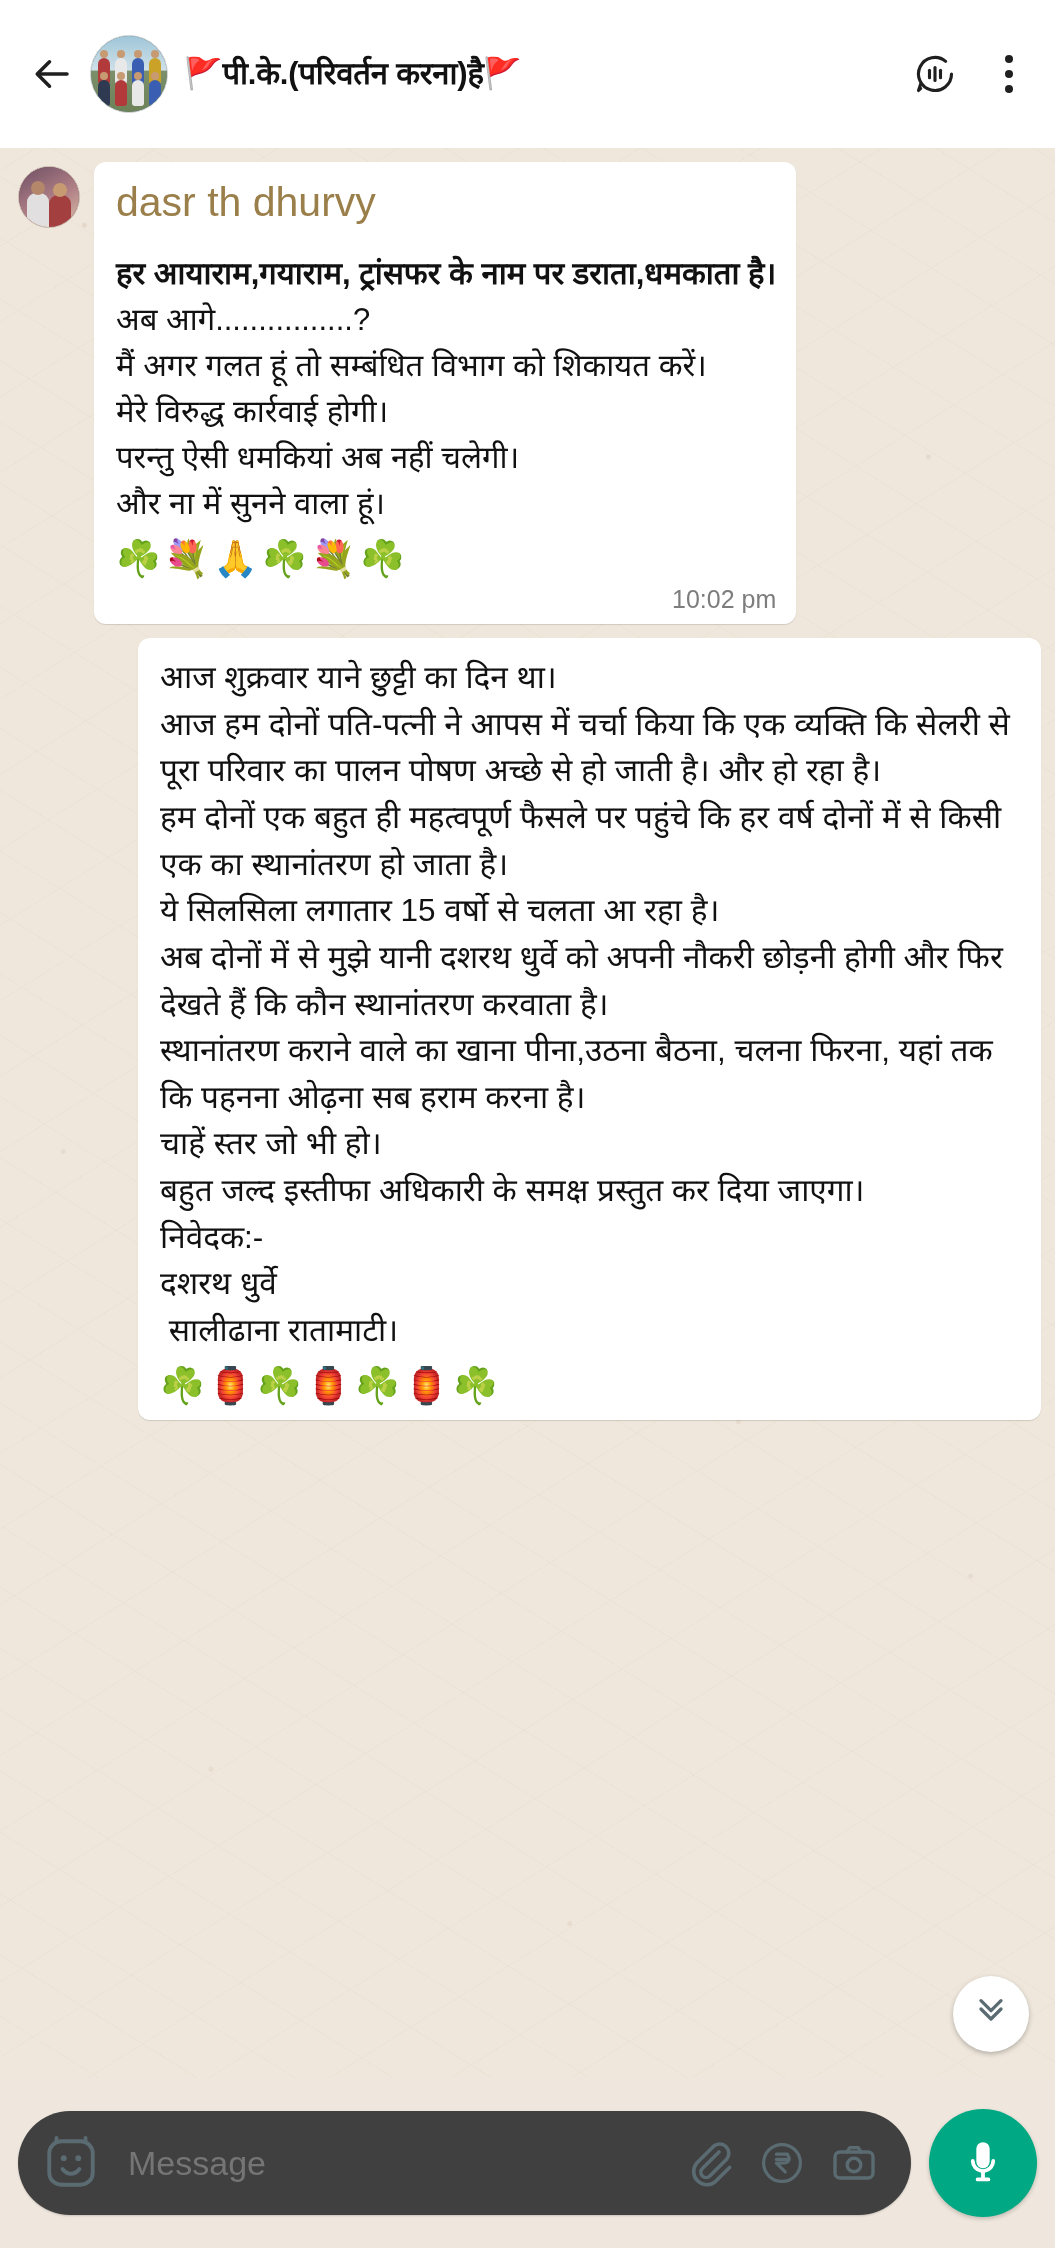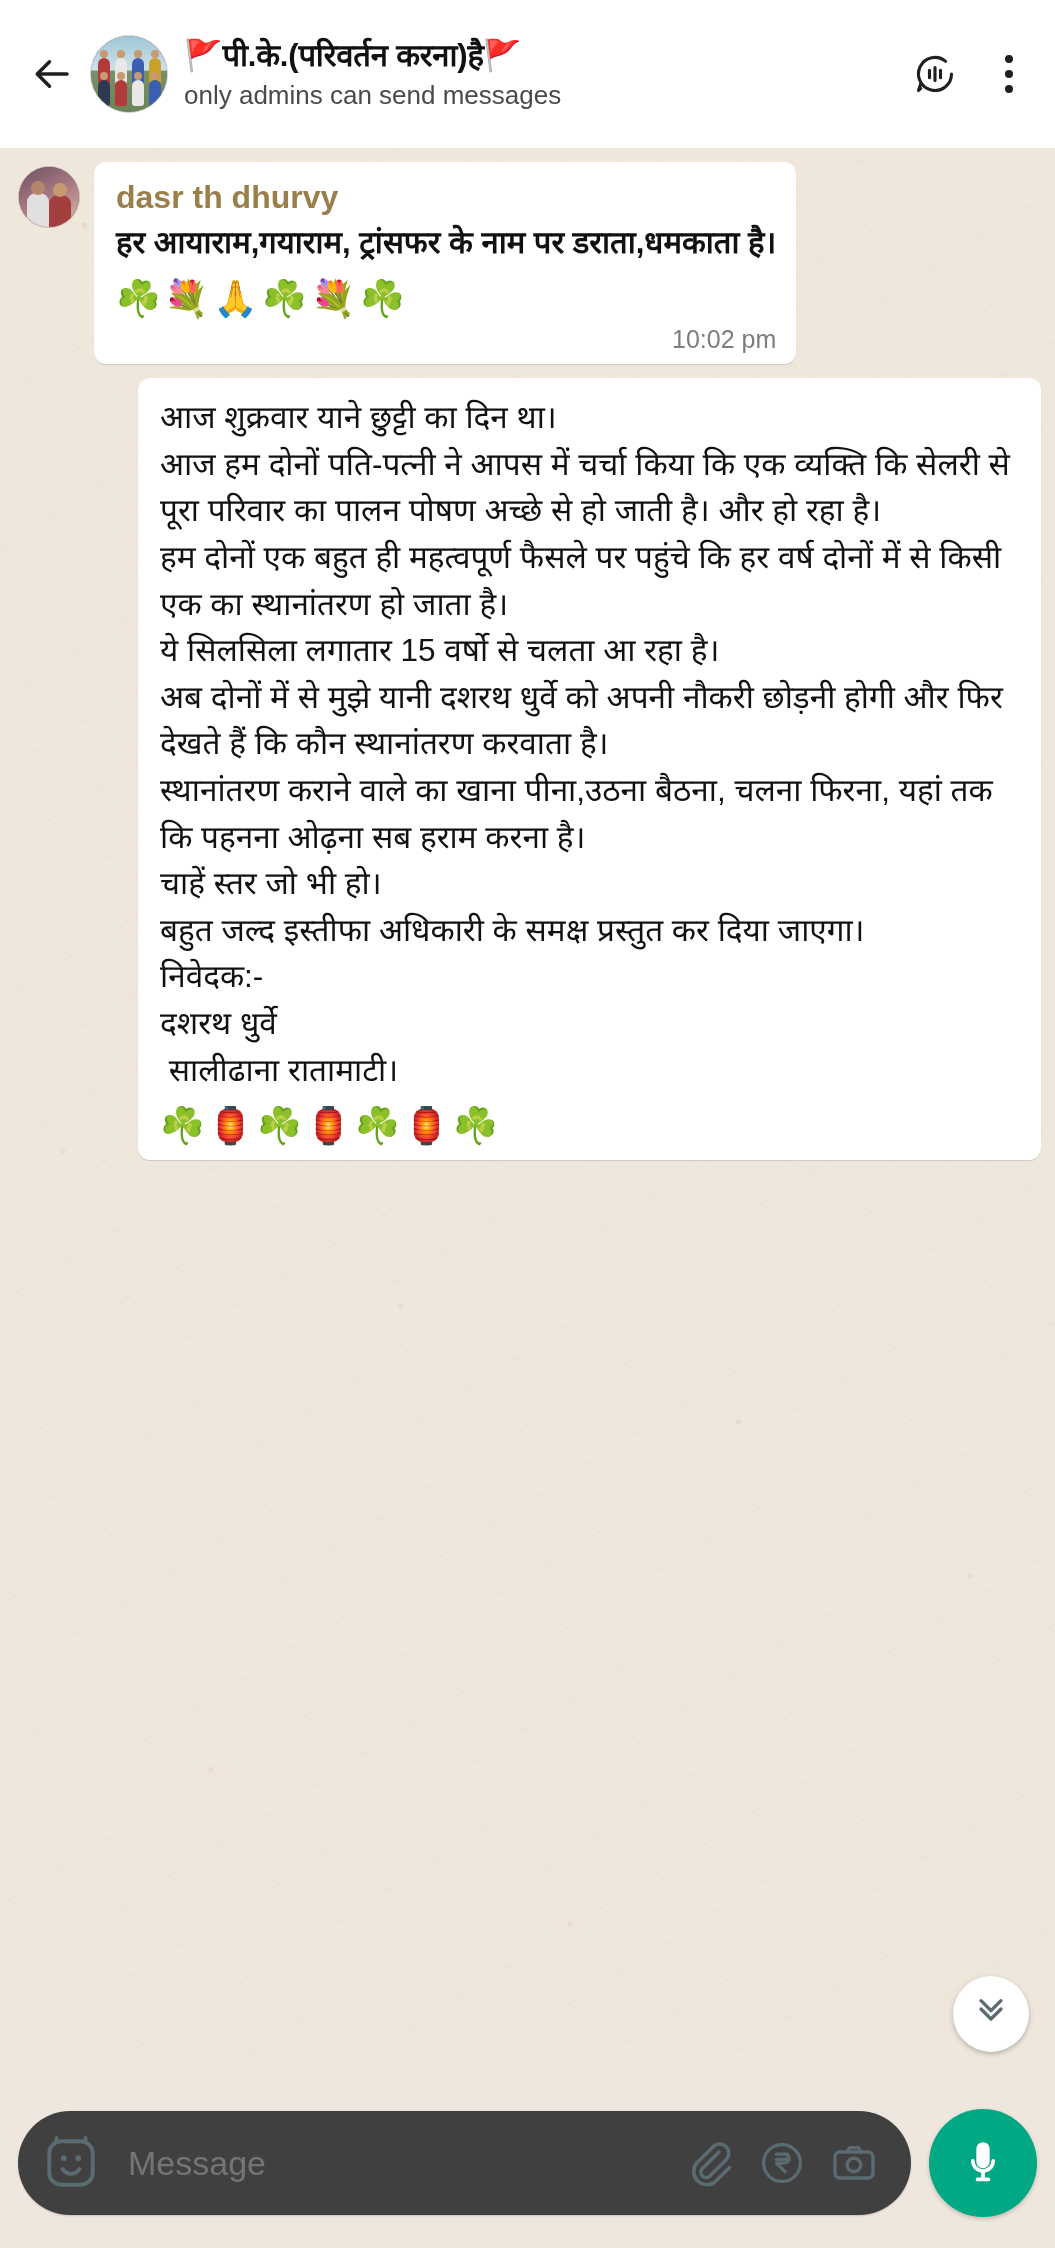--- a/index.html
+++ b/index.html
@@ -162,24 +162,24 @@
     box-shadow: 0 1px 1px rgba(0,0,0,0.13);
     max-width: 790px;
     position: relative;
   }
   .bubble.full {
     margin-left: 138px;
     margin-right: 14px;
     max-width: none;
   }
   .sender {
-    font-size: 32px;
-    font-weight: 700;
+    font-size: 41px;
+    font-weight: 400;
     color: #9a7f4a;
-    margin-bottom: 4px;
+    margin-bottom: 24px;
     line-height: 1.2;
   }
   .msg-text {
     font-size: 31px;
     line-height: 1.48;
     color: #111111;
     white-space: pre-wrap;
     word-break: break-word;
   }
   .msg-text.bold-lead { font-weight: 700; }
@@ -288,21 +288,20 @@
       <div class="ph-row r2">
         <span class="ph-p"></span>
           <span class="ph-p red"></span>
           <span class="ph-p wht"></span>
           <span class="ph-p blu"></span>
       </div>
     </div>
 
     <div class="head-center">
       <div class="group-title">🚩पी.के.(परिवर्तन करना)है🚩</div>
-      <div class="group-sub">only admins can send messages</div>
     </div>
 
     <div class="head-actions">
       <div class="head-icon-btn">
         <svg viewBox="0 0 24 24" fill="none" stroke="currentColor" stroke-width="1.7" stroke-linecap="round" stroke-linejoin="round">
           <path d="M21 12a9 9 0 1 1-3.2-6.9"></path>
           <path d="M4.2 19.8 3 21l1.2-3.6"></path>
           <line x1="9" y1="10" x2="9" y2="14"></line>
           <line x1="12" y1="8.5" x2="12" y2="15.5"></line>
           <line x1="15" y1="10" x2="15" y2="14"></line>
@@ -323,20 +322,25 @@
 
       <div class="msg-row">
         <div class="msg-avatar">
           <div class="bg"></div>
             <div class="p1"></div>
             <div class="p2"></div>
         </div>
         <div class="bubble">
           <div class="sender">dasr th dhurvy</div>
           <div class="msg-text bold-lead">हर आयाराम,गयाराम, ट्रांसफर के नाम पर डराता,धमकाता है।</div>
+          <div class="msg-text">अब आगे................?
+मैं अगर गलत हूं तो सम्बंधित विभाग को शिकायत करें।
+मेरे विरुद्ध कार्रवाई होगी।
+परन्तु ऐसी धमकियां अब नहीं चलेगी।
+और ना में सुनने वाला हूं।</div>
           <div class="emoji-line">☘️💐🙏☘️💐☘️</div>
           <div class="meta">
             <span class="time">10:02 pm</span>
           </div>
         </div>
       </div>
 
       <div class="bubble full second">
         <div class="msg-text">आज शुक्रवार याने छुट्टी का दिन था।
 आज हम दोनों पति-पत्नी ने आपस में चर्चा किया कि एक व्यक्ति कि सेलरी से पूरा परिवार का पालन पोषण अच्छे से हो जाती है। और हो रहा है।

